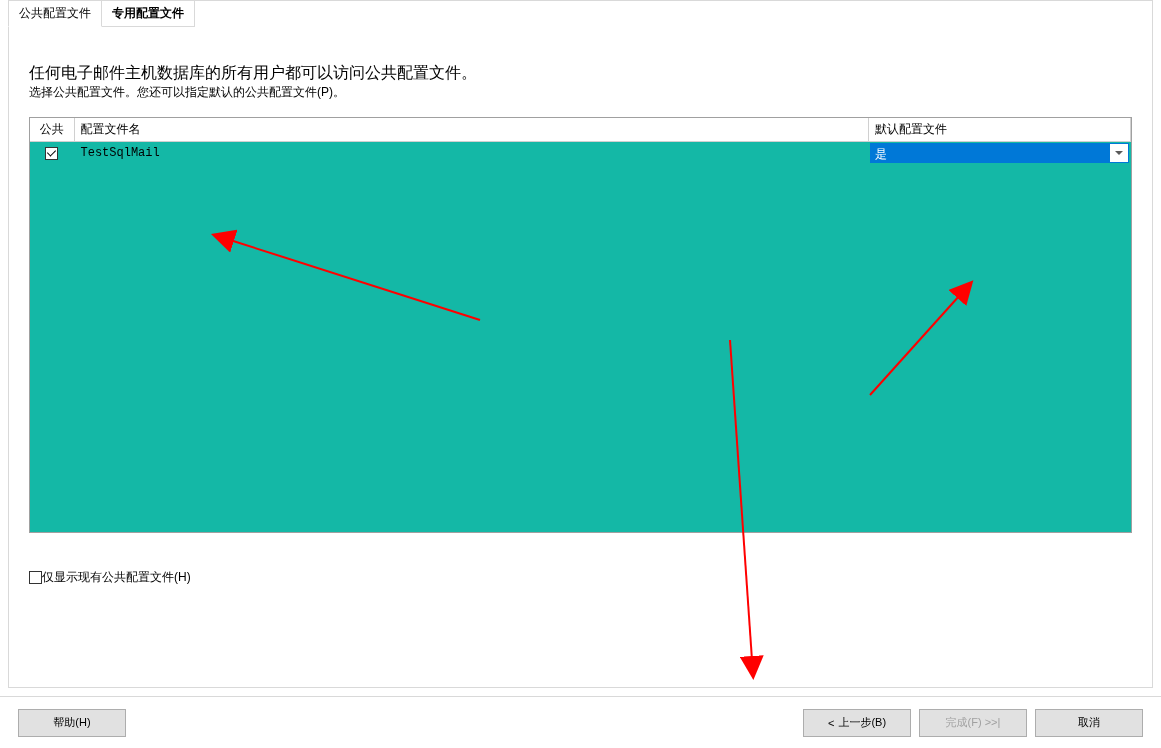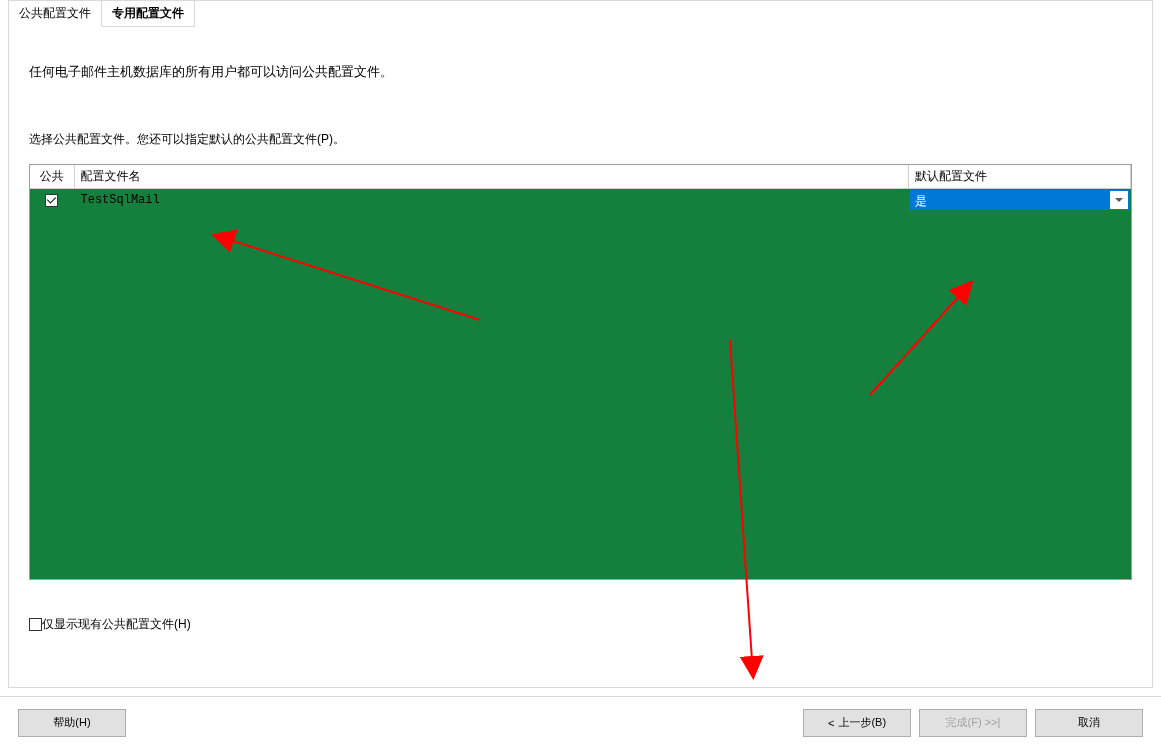--- a/index.html
+++ b/index.html
@@ -58,37 +58,36 @@
     .panel-body {
       padding: 20px 20px 12px 20px;
       position: absolute;
       top: 22px;
       left: 0;
       right: 0;
       bottom: 0;
     }
     
     .description {
-      font-size: 13px;
+      font-size: 16px;
       color: #000;
-      margin-bottom: 50px;
       margin-top: 20px;
     }
     
     .instruction {
       font-size: 12px;
       color: #000;
       margin-bottom: 16px;
     }
     
     .table-container {
       border: 1px solid #a0a0a0;
       height: 416px;
       overflow: hidden;
-      background: #15803d;
+      background: #14b8a6;
     }
     
     .grid-table {
       width: 100%;
       border-collapse: collapse;
       font-size: 12px;
     }
     
     .grid-table th {
       text-align: left;
@@ -111,21 +110,21 @@
     .col-public {
       width: 44px;
       text-align: center !important;
     }
     
     .col-name {
       width: auto;
     }
     
     .col-default {
-      width: 222px;
+      width: 262px;
     }
     
     .checkbox-cell {
       text-align: center;
     }
     
     .checkbox-custom {
       display: inline-block;
       width: 13px;
       height: 13px;

